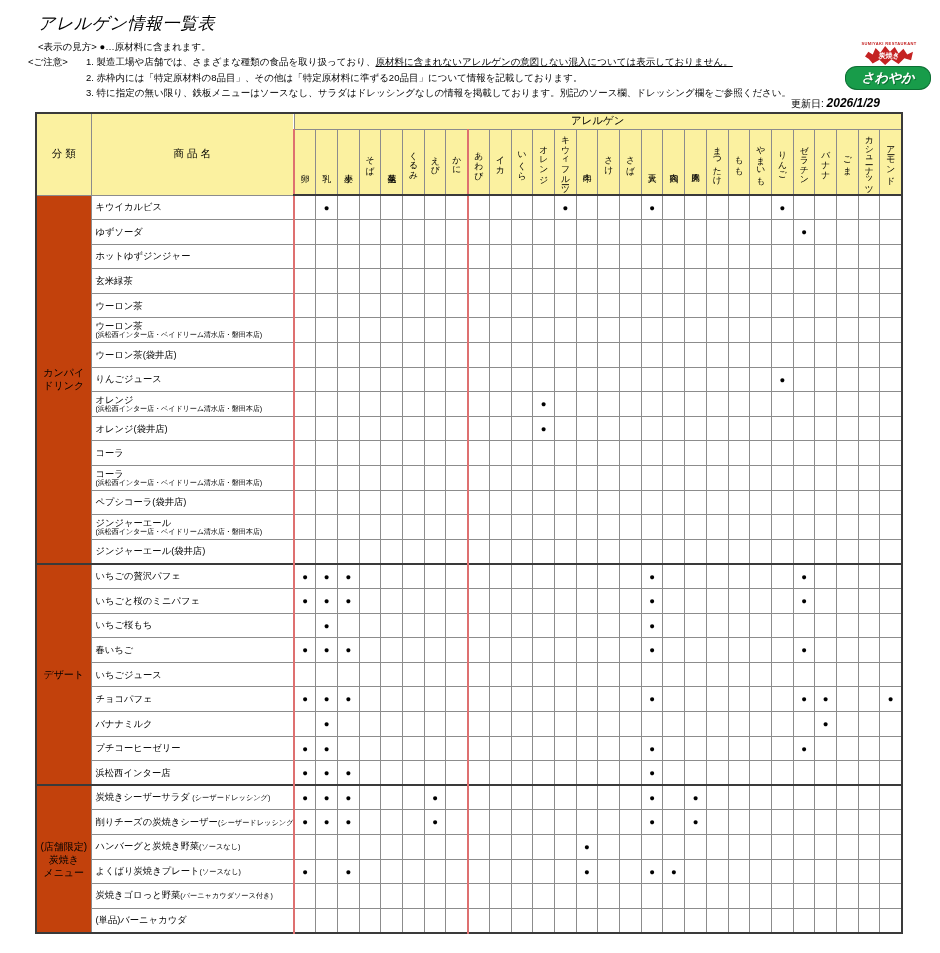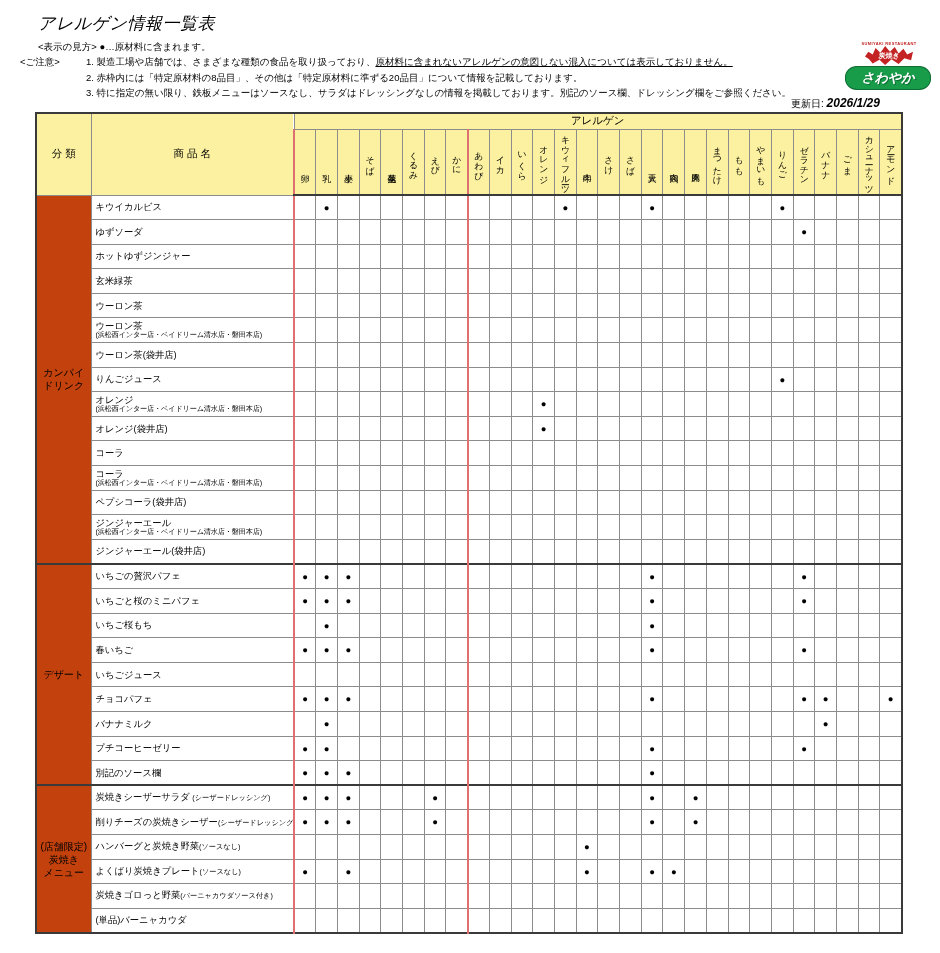--- a/index.html
+++ b/index.html
@@ -7,21 +7,21 @@
     --logo_green:#189C4A; --logo_red:#C42323;
   }
   *{box-sizing:border-box;}
   html,body{margin:0;padding:0;}
   body{
     width:940px;height:953px;position:relative;background:#ffffff;color:#000;
     font-family:"Liberation Sans","DejaVu Sans",sans-serif;overflow:hidden;
   }
   .title{position:absolute;left:38px;top:12px;font-size:17px;font-weight:normal;font-style:italic;letter-spacing:.5px;}
   .legend{position:absolute;left:38px;top:41px;font-size:9.5px;}
-  .notes-label{position:absolute;left:20px;top:56px;font-size:9.5px;}
+  .notes-label{position:absolute;left:28px;top:56px;font-size:9.5px;}
   .notes{position:absolute;left:86px;top:54px;font-size:9.5px;line-height:15.5px;}
   .notes .u{text-decoration:underline;}
   .updated{position:absolute;left:791px;top:96px;font-size:10px;}
   .updated b{font-size:12px;font-style:italic;}
   
   .logo{position:absolute;left:845px;top:41px;width:88px;height:52px;text-align:center;}
   .logo-arc{color:var(--logo_red);font-size:4px;letter-spacing:.4px;line-height:5px;font-weight:bold;}
   .logo-star{width:48px;height:19px;margin:0 auto;background:var(--logo_red);
     clip-path:polygon(0% 55%,7% 30%,16% 45%,22% 10%,32% 35%,42% 0%,52% 30%,62% 5%,70% 40%,80% 15%,88% 45%,100% 30%,96% 75%,82% 65%,70% 95%,55% 70%,42% 100%,30% 72%,16% 92%,8% 68%);
     display:flex;align-items:center;justify-content:center;color:#fff;font-size:7px;font-weight:bold;}
@@ -867,21 +867,21 @@
         <td class="mark"></td>
         <td class="mark"></td>
         <td class="mark"></td>
         <td class="mark">●</td>
         <td class="mark"></td>
         <td class="mark"></td>
         <td class="mark"></td>
         <td class="mark"></td>
       </tr>
       <tr>
-        <td class="prod"><span>別記のソース欄</span></td>
+        <td class="prod"><span>浜松西インター店</span></td>
         <td class="mark redL">●</td>
         <td class="mark">●</td>
         <td class="mark">●</td>
         <td class="mark"></td>
         <td class="mark"></td>
         <td class="mark"></td>
         <td class="mark"></td>
         <td class="mark redR"></td>
         <td class="mark"></td>
         <td class="mark"></td>

